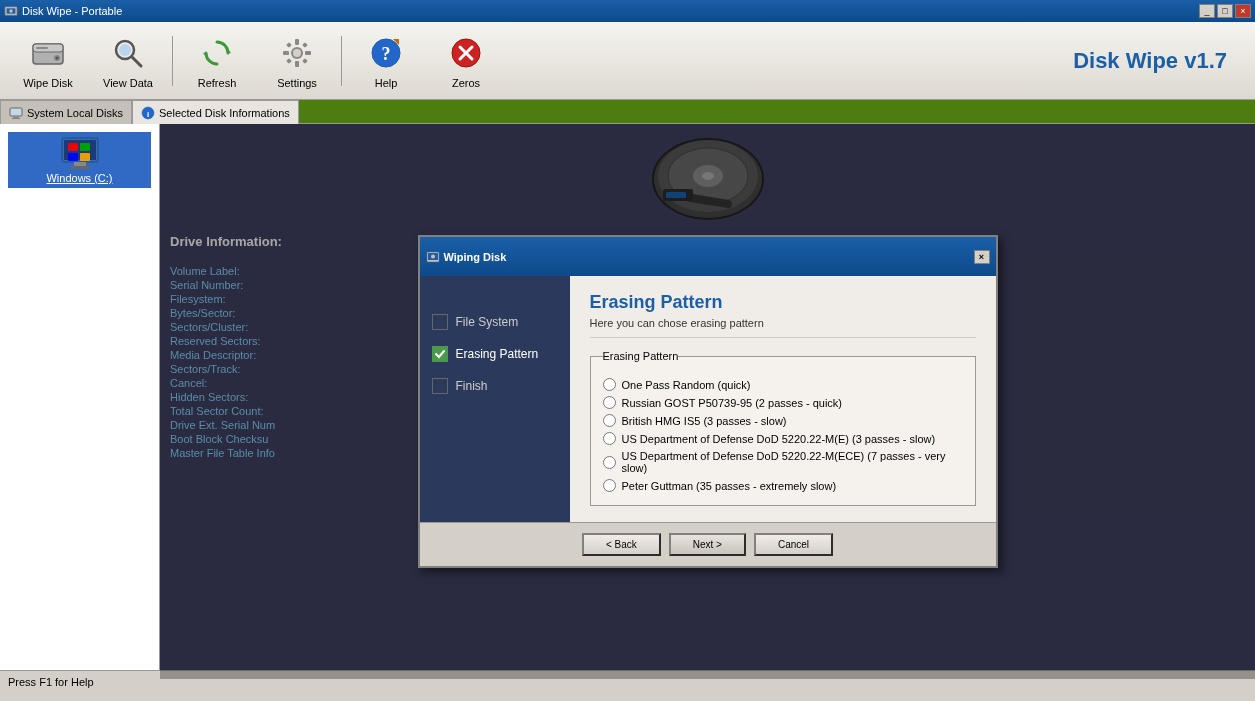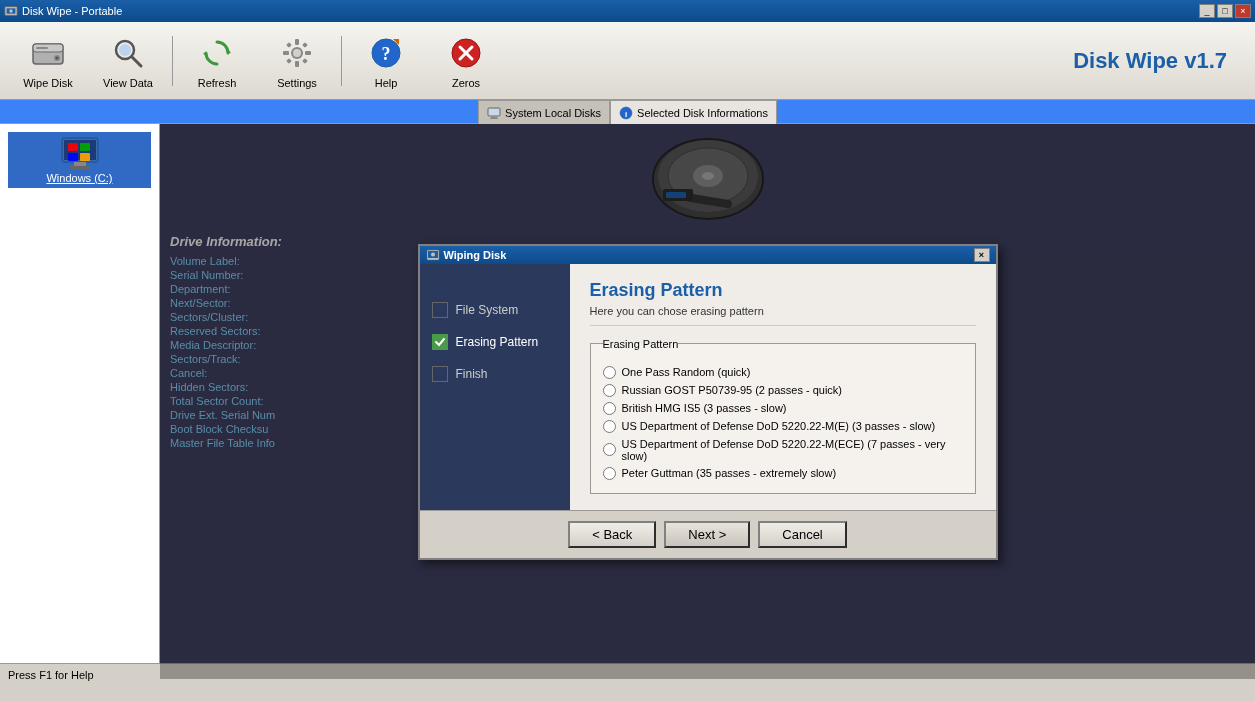--- a/index.html
+++ b/index.html
@@ -15,51 +15,51 @@
     #toolbar { background: linear-gradient(to bottom, #f5f4f0, #ddd9d0); height: 78px; border-bottom: 1px solid #999; display: flex; align-items: center; padding: 4px 8px; gap: 0; }
     .toolbar-btn { display: flex; flex-direction: column; align-items: center; justify-content: center; width: 80px; height: 68px; border: 1px solid transparent; cursor: pointer; gap: 4px; background: transparent; }
     .toolbar-separator { width: 1px; height: 50px; background: #999; margin: 0 4px; }
     .toolbar-icon { width: 40px; height: 40px; display: flex; align-items: center; justify-content: center; }
     .toolbar-label { font-size: 11px; color: #000; }
 
     
     #brand { margin-left: auto; font-size: 22px; font-weight: bold; color: #1a5fa8; padding-right: 20px; }
 
     
-    #tabbar { background: #3b82f6; border-bottom: 1px solid #999; display: flex; height: 24px; justify-content: center; }
+    #tabbar { background: #4d7c0f; border-bottom: 1px solid #999; display: flex; height: 24px; }
     .tab { display: flex; align-items: center; padding: 0 8px; gap: 4px; border: 1px solid #999; border-bottom: none; background: #c5c0b8; cursor: pointer; font-size: 11px; height: 24px; }
     .tab.active { background: #e8e4e0; }
     .tab-icon { width: 14px; height: 14px; display: flex; align-items: center; justify-content: center; }
 
     
     #main { display: flex; height: calc(701px - 22px - 78px - 24px - 22px); background: #d4d0c8; }
 
     
     #sidebar { width: 160px; background: #fff; border-right: 1px solid #999; padding: 8px; }
     .disk-item { display: flex; flex-direction: column; align-items: center; padding: 4px; cursor: pointer; }
     .disk-item.selected { background: #316ac5; color: white; text-decoration: underline; }
     .disk-label { font-size: 11px; margin-top: 2px; }
 
     
     #content { flex: 1; background: #3d3d5c; padding: 10px; position: relative; overflow: hidden; }
     .drive-info-panel { color: #eee; }
-    .drive-info-title { font-size: 13px; font-weight: bold; margin-bottom: 6px; font-style: italic; }
+    .drive-info-title { font-size: 13px; font-weight: bold; margin-bottom: 16px; }
     .drive-info-row { display: flex; margin-bottom: 2px; }
     .drive-info-label { color: #7ec8f0; width: 180px; font-size: 11px; }
     .drive-info-value { color: #eee; font-size: 11px; }
 
     
     .hdd-area { display: flex; justify-content: center; margin-bottom: 10px; }
 
     
     #modal-overlay { position: absolute; top: 0; left: 0; right: 0; bottom: 0; background: rgba(0,0,0,0.3); display: flex; align-items: center; justify-content: center; z-index: 100; }
 
     
     #dialog { width: 580px; background: #d4d0c8; border: 2px solid #808080; box-shadow: 4px 4px 8px rgba(0,0,0,0.5); }
-    #dialog-titlebar { background: linear-gradient(to bottom, #1a5fa8, #0d4a8a); height: 18px; display: flex; align-items: center; justify-content: space-between; padding: 0 6px; color: white; font-size: 11px; font-weight: bold; }
+    #dialog-titlebar { background: linear-gradient(to bottom, #1a5fa8, #0d4a8a); height: 39px; display: flex; align-items: center; justify-content: space-between; padding: 0 6px; color: white; font-size: 11px; font-weight: bold; }
     #dialog-titlebar-left { display: flex; align-items: center; gap: 4px; }
     .dialog-close-btn { width: 16px; height: 14px; background: #d4d0c8; border: 1px solid #808080; font-size: 9px; display: flex; align-items: center; justify-content: center; cursor: pointer; color: #000; }
 
     #dialog-body { display: flex; }
 
     
     #dialog-steps { width: 150px; background: #2b3a5c; padding: 30px 0; }
     .step-item { display: flex; align-items: center; gap: 8px; padding: 8px 12px; color: #ccc; cursor: pointer; }
     .step-item.active { color: #fff; }
     .step-checkbox { width: 16px; height: 16px; border: 1px solid #666; background: transparent; display: flex; align-items: center; justify-content: center; flex-shrink: 0; }
@@ -72,25 +72,25 @@
     .dialog-subtitle { font-size: 11px; color: #333; margin-bottom: 12px; border-bottom: 1px solid #ccc; padding-bottom: 8px; }
 
     
     .erasing-group { border: 1px solid #999; padding: 8px 12px; background: #f5f2ee; }
     .erasing-group-title { font-size: 11px; margin-bottom: 8px; }
     .radio-option { display: flex; align-items: center; gap: 6px; margin-bottom: 5px; cursor: pointer; font-size: 11px; }
     .radio-option input[type=radio] { margin: 0; cursor: pointer; }
 
     
     #dialog-footer { padding: 10px 16px; background: #d4d0c8; border-top: 1px solid #999; display: flex; justify-content: center; gap: 8px; }
-    .dialog-btn { padding: 4px 22px; border: 2px outset #808080; background: linear-gradient(to bottom, #f0ede8, #d4d0c8); cursor: pointer; font-size: 13px; min-width: 75px; }
+    .dialog-btn { padding: 4px 22px; border: 2px outset #808080; background: linear-gradient(to bottom, #f0ede8, #d4d0c8); cursor: pointer; font-size: 10px; min-width: 75px; }
     .dialog-btn.primary { background: linear-gradient(to bottom, #e8e4dc, #c8c4bc); }
 
     
-    #statusbar { position: absolute; bottom: 16px; left: 0; right: 0; height: 22px; background: #d4d0c8; border-top: 1px solid #999; display: flex; align-items: center; padding: 0 8px; font-size: 11px; }
+    #statusbar { position: absolute; bottom: 9px; left: 0; right: 0; height: 22px; background: #d4d0c8; border-top: 1px solid #999; display: flex; align-items: center; padding: 0 8px; font-size: 11px; }
   </style>
 </head>
 <body>
 
 <div id="titlebar">
   <div id="titlebar-left">
     <svg width="14" height="14" viewBox="0 0 16 16">
       <rect x="1" y="3" width="14" height="10" rx="1" fill="#c0c0c0" stroke="#666" stroke-width="1"></rect>
       <rect x="3" y="5" width="10" height="6" fill="#1a5fa8"></rect>
       <circle cx="8" cy="8" r="2" fill="#c0c0c0"></circle>
@@ -241,24 +241,24 @@
     <div class="drive-info-panel">
       <div class="drive-info-title">Drive Information:</div>
       <div class="drive-info-row">
         <span class="drive-info-label">Volume Label:</span>
         <span class="drive-info-value"></span>
       </div>
       <div class="drive-info-row">
         <span class="drive-info-label">Serial Number:</span>
       </div>
       <div class="drive-info-row">
-        <span class="drive-info-label">Department:</span>
-      </div>
-      <div class="drive-info-row">
-        <span class="drive-info-label">Next/Sector:</span>
+        <span class="drive-info-label">Filesystem:</span>
+      </div>
+      <div class="drive-info-row">
+        <span class="drive-info-label">Bytes/Sector:</span>
       </div>
       <div class="drive-info-row">
         <span class="drive-info-label">Sectors/Cluster:</span>
       </div>
       <div class="drive-info-row">
         <span class="drive-info-label">Reserved Sectors:</span>
       </div>
       <div class="drive-info-row">
         <span class="drive-info-label">Media Descriptor:</span>
       </div>

